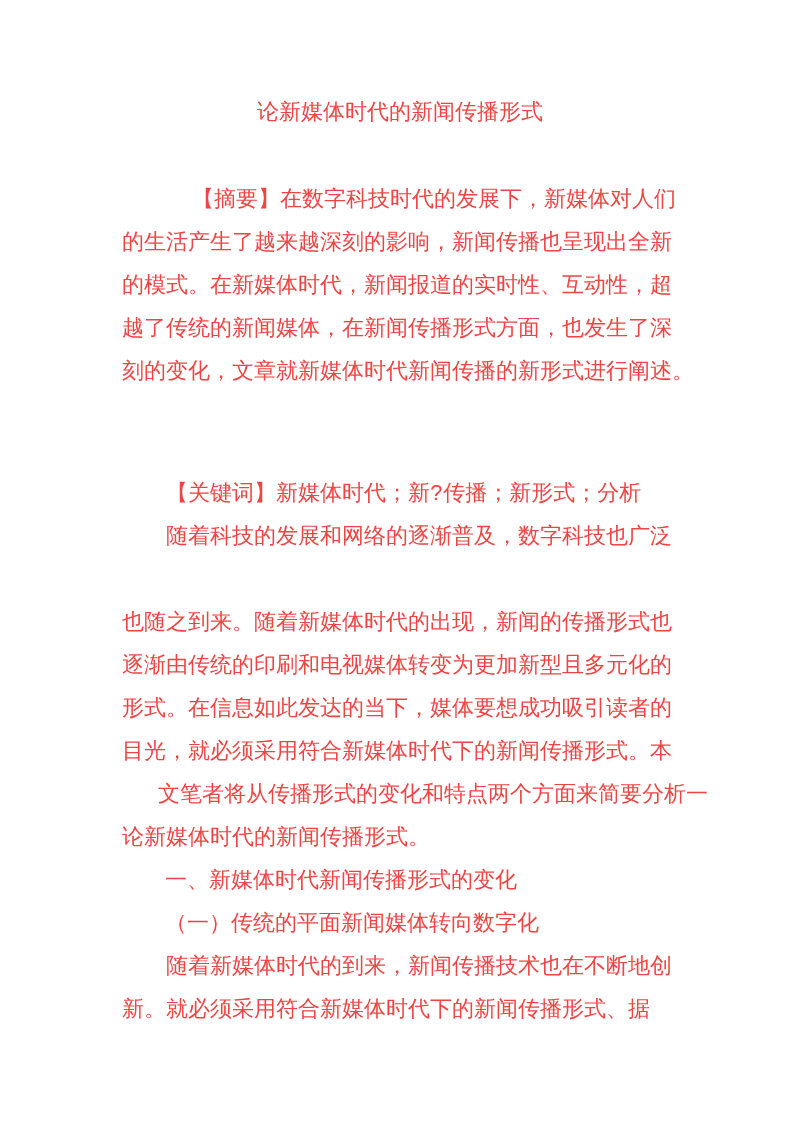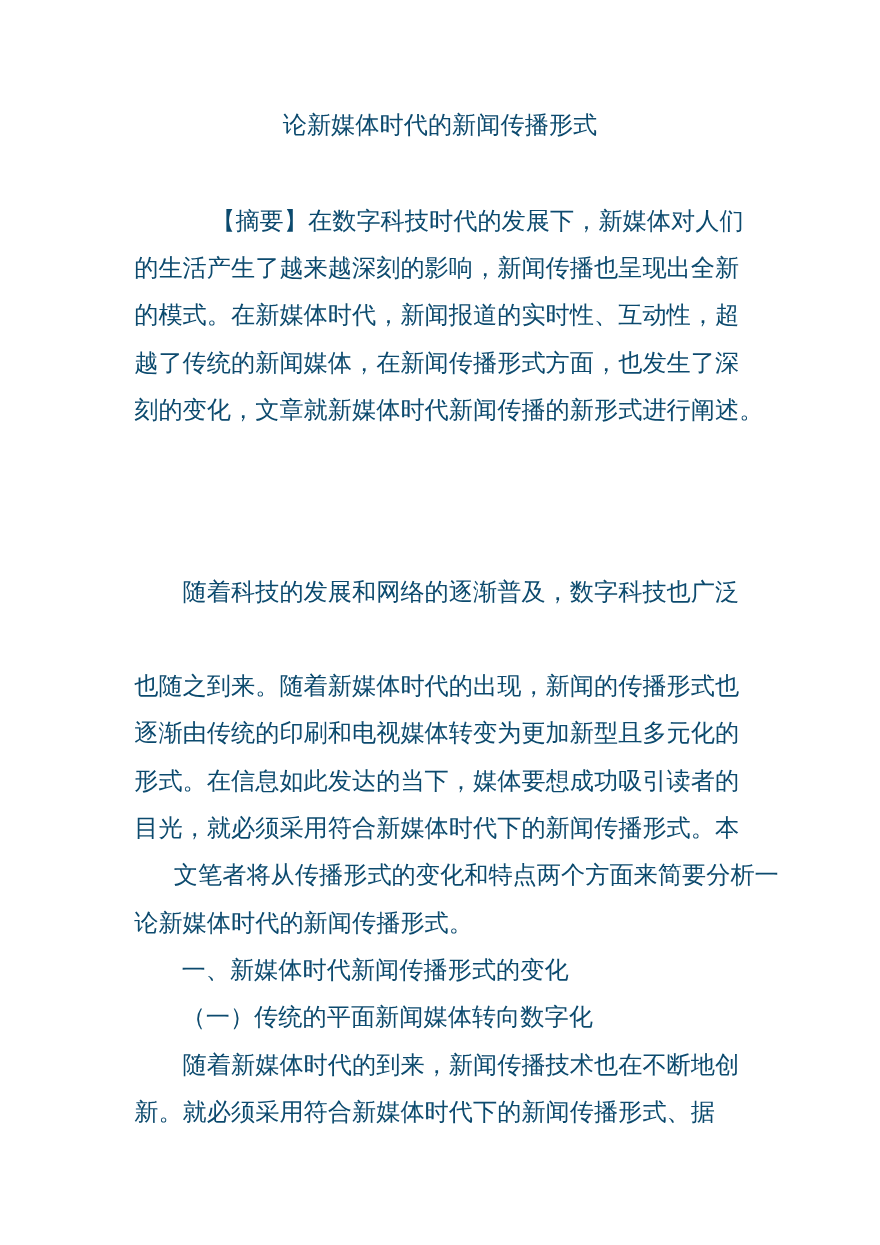--- a/index.html
+++ b/index.html
@@ -6,22 +6,22 @@
     margin: 0;
     padding: 0;
     background: #ffffff;
   }
   .page {
     position: relative;
     width: 800px;
     height: 1132px;
     background: #ffffff;
     overflow: hidden;
-    font-family: Liberation Sans, sans-serif;
-    color: #0c4a6e;
+    font-family: Liberation Mono, monospace;
+    color: #ef4444;
   }
   .line {
     position: absolute;
     margin: 0;
     font-size: 22px;
     line-height: 22px;
     white-space: pre;
     letter-spacing: 0;
     font-weight: normal;
   }
@@ -37,20 +37,21 @@
 <div class="page">
 
   <h1 class="line title-line" style="top:103px;">论新媒体时代的新闻传播形式</h1>
 
   <p class="line" style="top:190px;left:192px;">【摘要】在数字科技时代的发展下，新媒体对人们</p>
   <p class="line" style="top:233px;left:122px;">的生活产生了越来越深刻的影响，新闻传播也呈现出全新</p>
   <p class="line" style="top:276px;left:122px;">的模式。在新媒体时代，新闻报道的实时性、互动性，超</p>
   <p class="line" style="top:319px;left:122px;text-align:center;">越了传统的新闻媒体，在新闻传播形式方面，也发生了深</p>
   <p class="line" style="top:362px;left:122px;">刻的变化，文章就新媒体时代新闻传播的新形式进行阐述。</p>
 
+  <p class="line" style="top:484px;left:166px;">【关键词】新媒体时代；新?传播；新形式；分析</p>
 
   <p class="line" style="top:527px;left:166px;">随着科技的发展和网络的逐渐普及，数字科技也广泛</p>
   <p class="line" style="top:613px;left:122px;">也随之到来。随着新媒体时代的出现，新闻的传播形式也</p>
   <p class="line" style="top:656px;left:122px;">逐渐由传统的印刷和电视媒体转变为更加新型且多元化的</p>
   <p class="line" style="top:699px;left:122px;">形式。在信息如此发达的当下，媒体要想成功吸引读者的</p>
   <p class="line" style="top:742px;left:122px;">目光，就必须采用符合新媒体时代下的新闻传播形式。本</p>
   <p class="line" style="top:785px;left:122px;margin-left:36px;">文笔者将从传播形式的变化和特点两个方面来简要分析一</p>
   <p class="line" style="top:828px;left:122px;">论新媒体时代的新闻传播形式。</p>
 
   <h2 class="line" style="top:871px;left:165px;">一、新媒体时代新闻传播形式的变化</h2>

